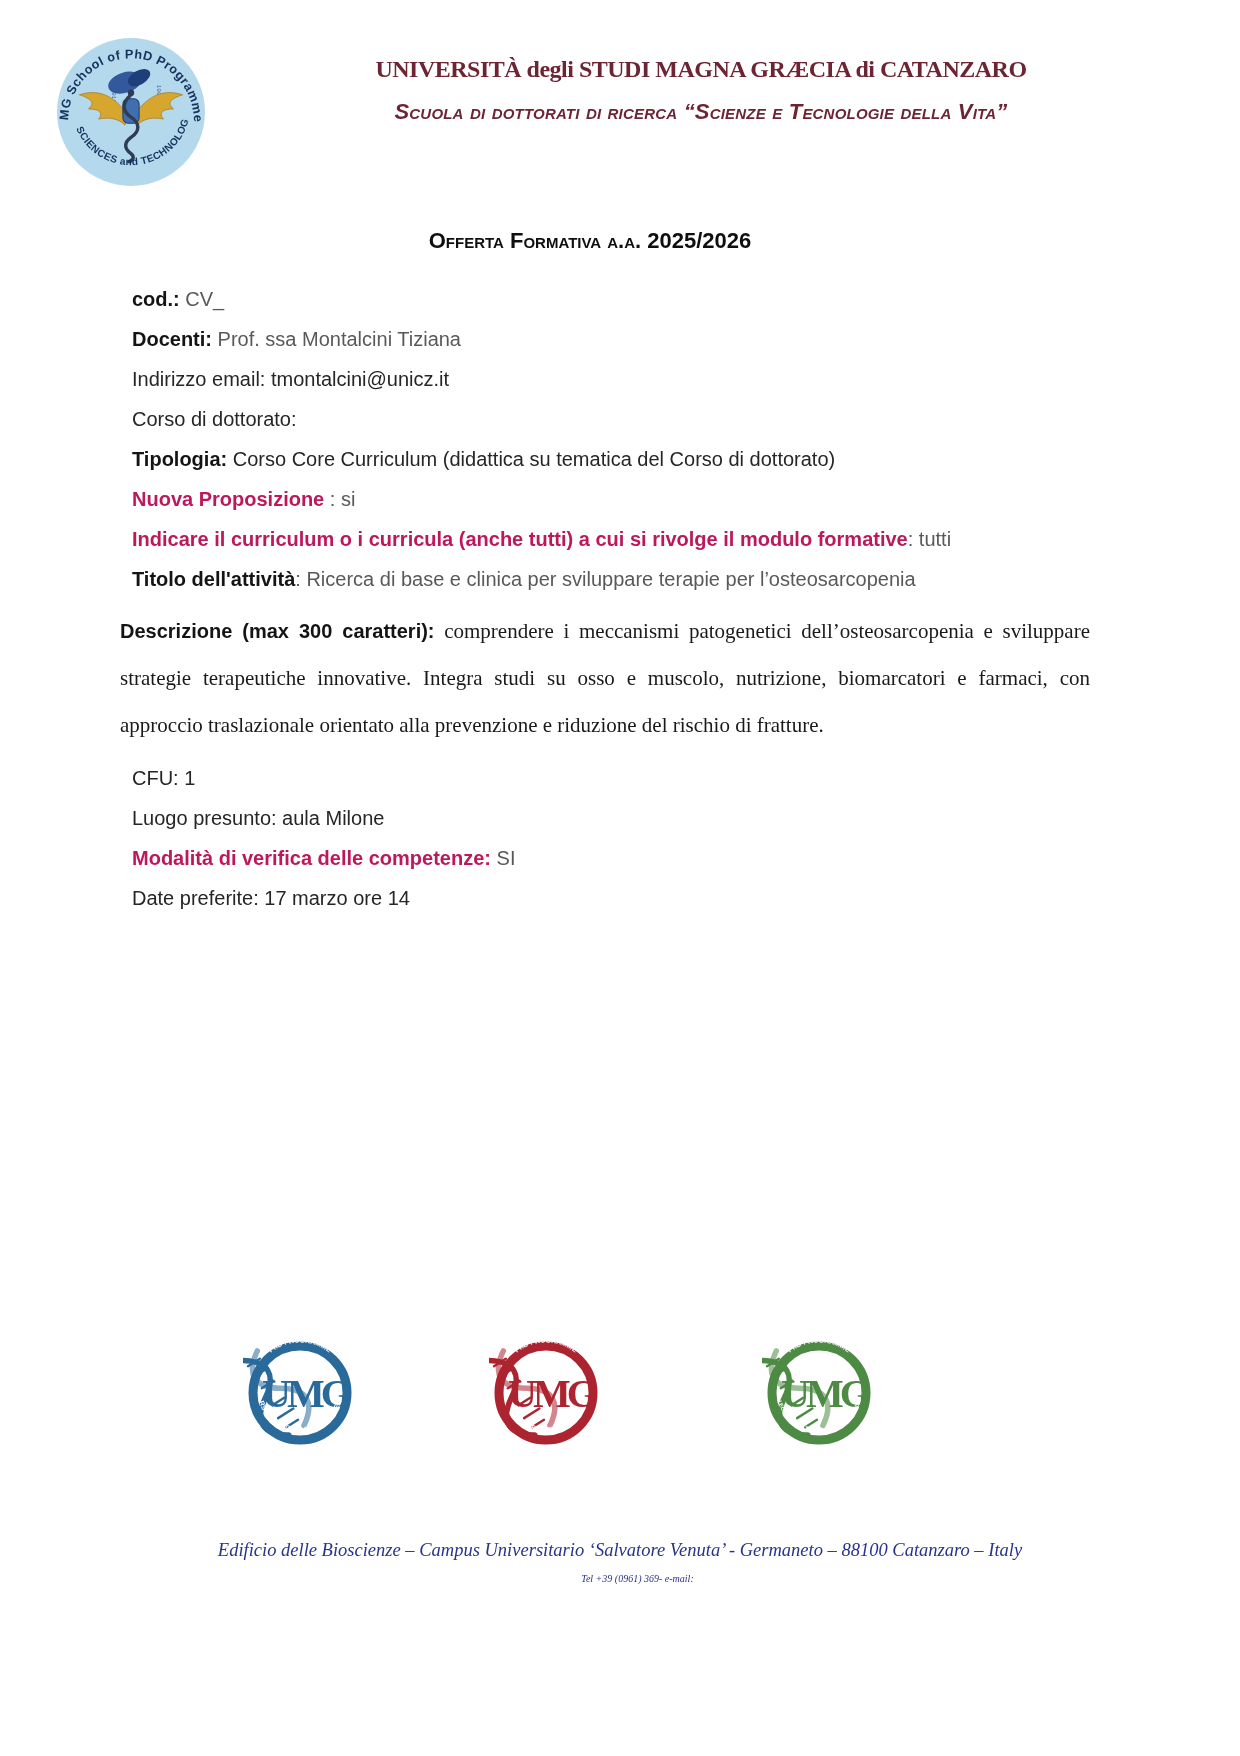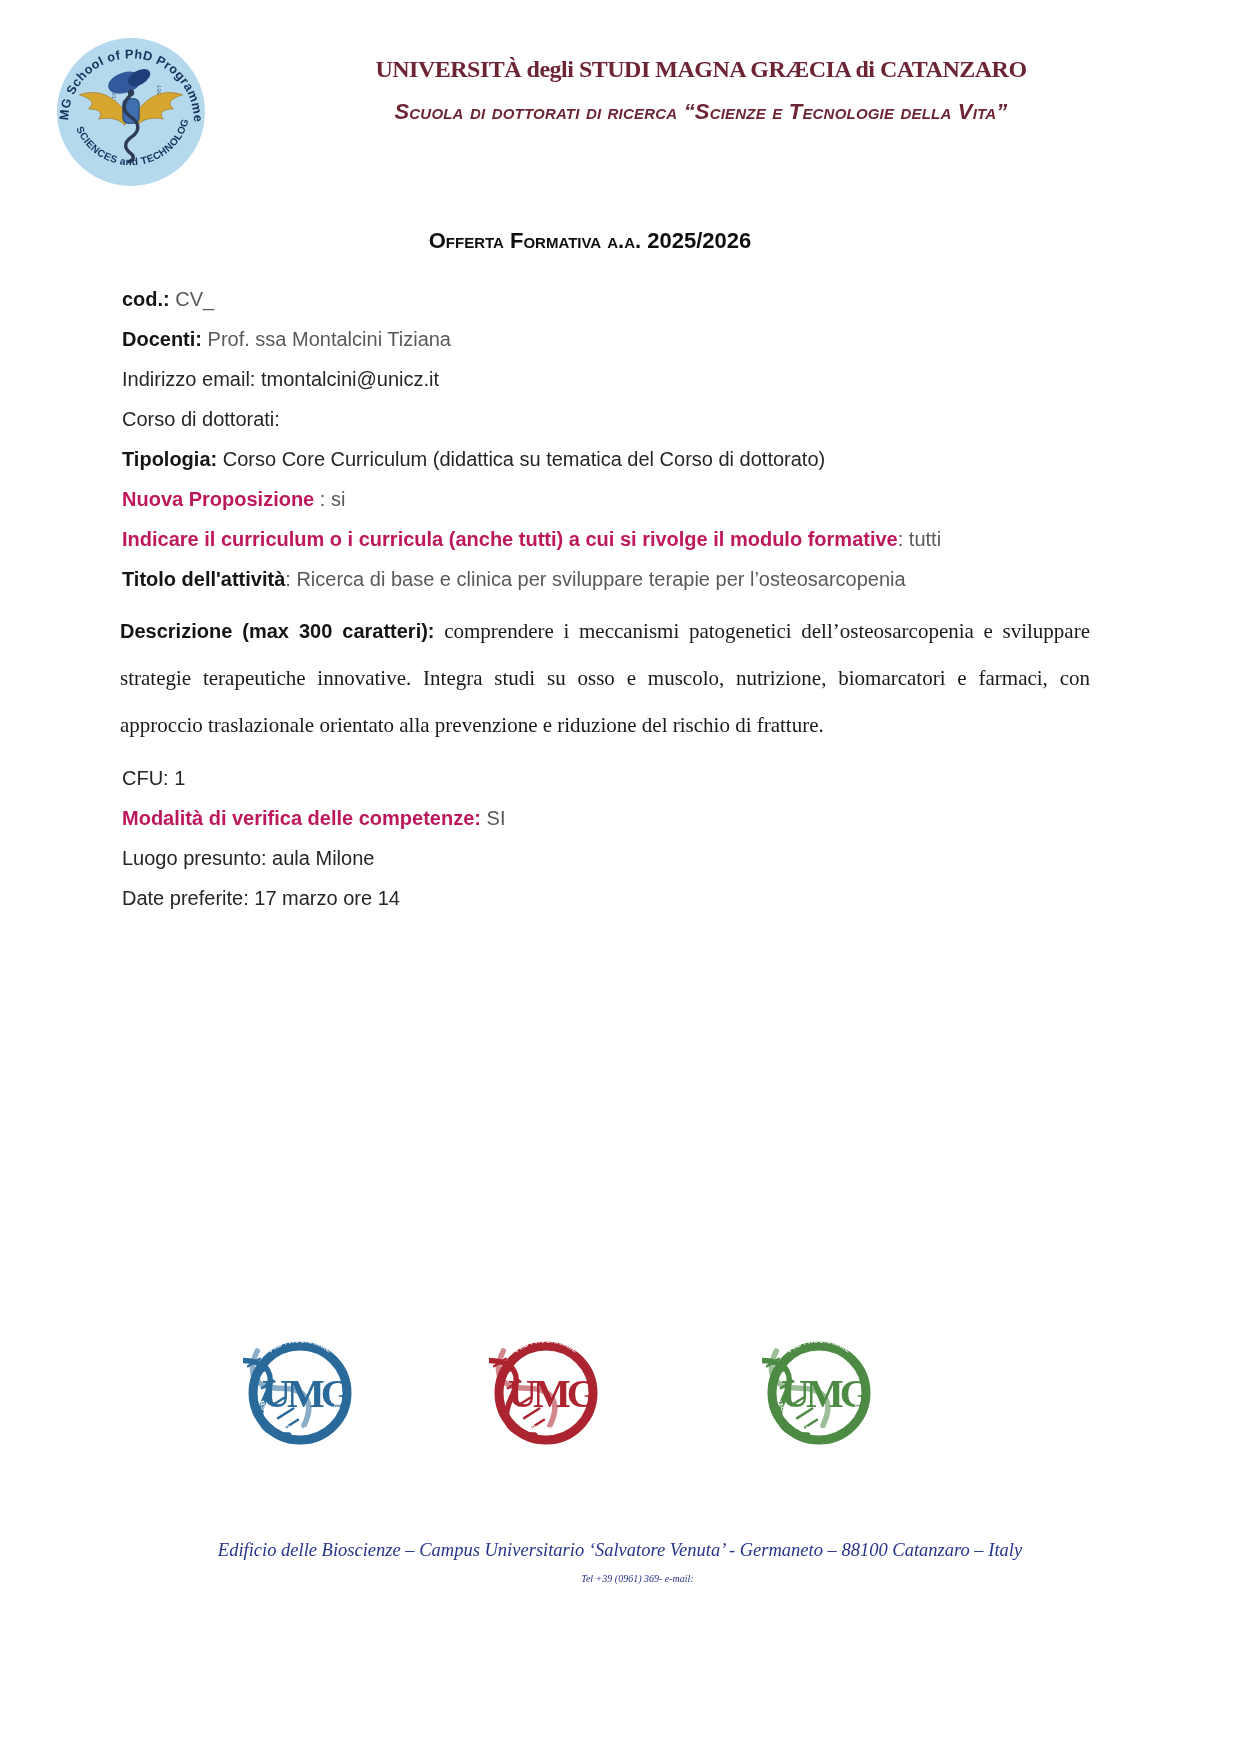--- a/index.html
+++ b/index.html
@@ -12,21 +12,21 @@
   .head-text{flex:1;text-align:center;padding-top:20px;}
   .title{font-family:"Liberation Serif",serif;font-weight:bold;color:#6d2433;
          font-size:24px;letter-spacing:-0.5px;white-space:nowrap;}
   .subtitle{margin-top:16px;font-style:italic;font-weight:bold;color:#6d2433;
             font-variant:small-caps;font-size:22px;letter-spacing:0.2px;}
   .doc-heading{text-align:center;padding-right:60px;margin-top:40px;
                font-weight:bold;font-variant:small-caps;font-size:22px;color:#0f0f0f;}
 
   
   .content{padding:34px 150px 0 120px;}
-  p.line{font-size:20px;line-height:23px;margin:0 2px 17px;color:#262626;}
+  p.line{font-size:20px;line-height:23px;margin:0 12px 17px;color:#262626;}
   .lbl-b{font-weight:bold;color:#141414;}
   .lbl-s{font-weight:bold;color:#be185d;}
   .val{color:#595959;}
   .gap-before{margin-top:10px;}
   .desc{font-family:"Liberation Serif",serif;font-size:21px;line-height:47px;
         text-align:justify;margin:8px 0 18px;color:#1a1a1a;}
   .desc .lbl-sans{font-family:"Liberation Sans",sans-serif;font-size:20px;
                   font-weight:bold;color:#141414;}
   .mb-lg{margin-bottom:27px;}
   .mb-xl{margin-bottom:25px;}
@@ -91,37 +91,37 @@
   <div class="doc-heading">Offerta Formativa a.a. 2025/2026</div>
 
   <div class="content">
 
     <p class="line"><span class="lbl-b">cod.:</span><span class="val"> CV_</span></p>
 
     <p class="line"><span class="lbl-b">Docenti:</span><span class="val"> Prof. ssa Montalcini Tiziana</span></p>
 
     <p class="line">Indirizzo email: tmontalcini@unicz.it</p>
 
-    <p class="line">Corso di dottorati:</p>
+    <p class="line">Corso di dottorato:</p>
 
     <p class="line"><span class="lbl-b">Tipologia:</span><span> Corso Core Curriculum (didattica su tematica del Corso di dottorato)</span></p>
 
     <p class="line"><span class="lbl-s">Nuova Proposizione</span><span class="val"> : si</span></p>
 
     <p class="line mb-lg"><span class="lbl-s">Indicare il curriculum o i curricula (anche tutti) a cui si rivolge il modulo formative</span><span class="val">: tutti</span></p>
 
     <p class="line mb-xl"><span class="lbl-b">Titolo dell'attività</span><span class="val">: Ricerca di base e clinica per sviluppare terapie per l’osteosarcopenia</span></p>
 
     <p class="desc"><span class="lbl-sans">Descrizione (max 300 caratteri):</span><span> comprendere i meccanismi patogenetici dell’osteosarcopenia e sviluppare strategie terapeutiche innovative. Integra studi su osso e muscolo, nutrizione, biomarcatori e farmaci, con approccio traslazionale orientato alla prevenzione e riduzione del rischio di fratture.</span></p>
 
     <p class="line mb-lg gap-before">CFU: 1</p>
 
+    <p class="line mb-lg">Luogo presunto: aula Milone</p>
+
     <p class="line"><span class="lbl-s">Modalità di verifica delle competenze:</span><span class="val"> SI</span></p>
-
-    <p class="line mb-lg">Luogo presunto: aula Milone</p>
 
     <p class="line gap-before">Date preferite: 17 marzo ore 14</p>
   </div>
 
   <div class="footer">
     <div class="logos">
 
       <svg class="logo logo-blue" viewBox="0 0 116 126">
         <defs>
           <path id="bTop" d="M 12,62 A 46,46 0 1 1 102,62"></path>

